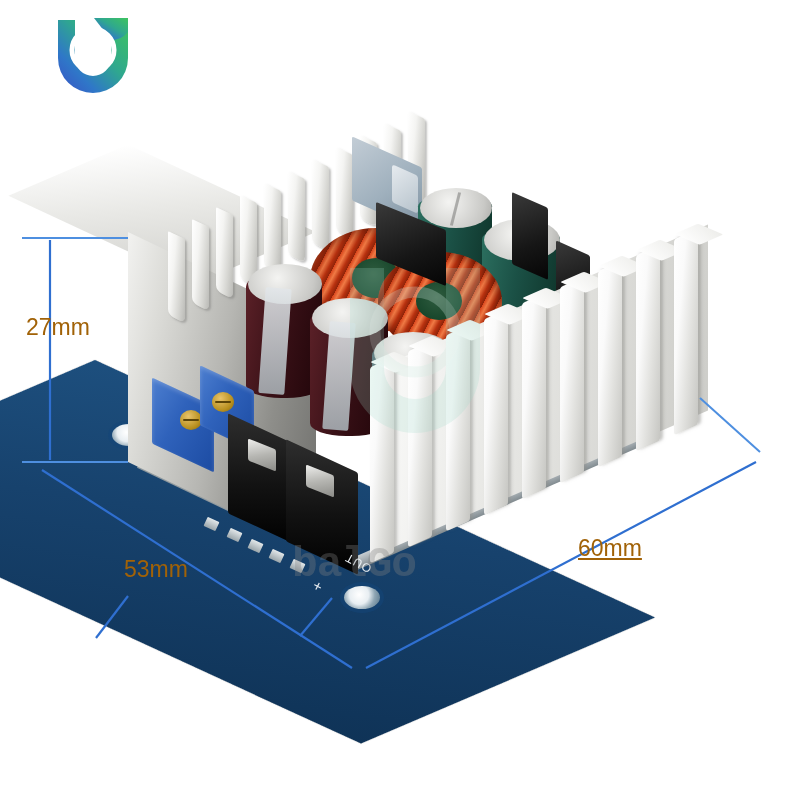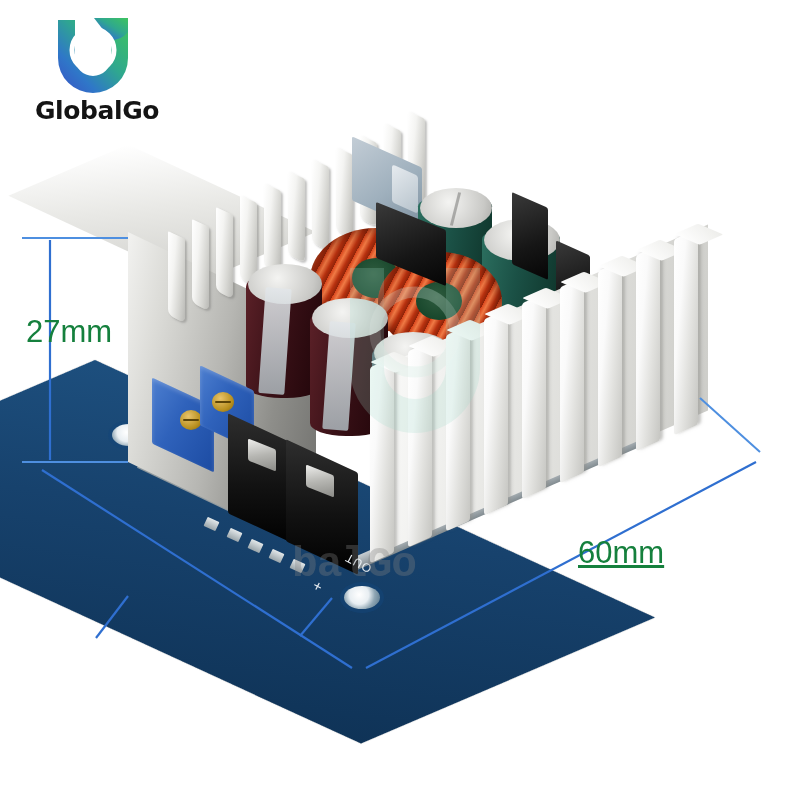--- a/index.html
+++ b/index.html
@@ -46,22 +46,22 @@
 
   
   #dims {
     position: absolute;
     left: 0; top: 0;
     width: 800px; height: 800px;
     pointer-events: none;
   }
   .dim-label {
     position: absolute;
-    color: #15803d;
-    font-size: 31px;
+    color: #a16207;
+    font-size: 23px;
     font-weight: 500;
     font-family: "Liberation Sans", sans-serif;
     white-space: nowrap;
   }
   #label-27 { left: 26px;  top: 314px; }
   #label-53 { left: 124px; top: 556px; }
   #label-60 { left: 578px; top: 535px; text-decoration: underline; }
 
   
   #product {
@@ -420,35 +420,35 @@
     <line x1="42" y1="470" x2="352" y2="668" stroke="#2f6fd0" stroke-width="2.2"></line>
     <line x1="96" y1="638" x2="128" y2="596" stroke="#2f6fd0" stroke-width="2.2"></line>
 
     <line x1="366" y1="668" x2="756" y2="462" stroke="#2f6fd0" stroke-width="2.2"></line>
     <line x1="300" y1="636" x2="332" y2="598" stroke="#2f6fd0" stroke-width="2.2"></line>
 
     <line x1="700" y1="398" x2="760" y2="452" stroke="#4e8fe0" stroke-width="2"></line>
   </svg>
 
   <div id="label-27" class="dim-label">27mm</div>
+  <div id="label-53" class="dim-label">53mm</div>
   <div id="label-60" class="dim-label">60mm</div>
 
   <div id="logo-block">
     <svg id="logo-mark" viewBox="0 0 86 80">
       <defs>
         <linearGradient id="lg" x1="0" y1="1" x2="1" y2="0">
           <stop offset="0%" stop-color="#3a4fc4"></stop>
           <stop offset="28%" stop-color="#2f77c8"></stop>
           <stop offset="58%" stop-color="#2fa88e"></stop>
           <stop offset="100%" stop-color="#3ec45f"></stop>
         </linearGradient>
       </defs>
       <path d="M8 6 h17 v38 a18 18 0 0 0 36 0 V6 h17 v38 a35 35 0 0 1 -70 0 Z" fill="url(#lg)"></path>
       <path d="M44 4 h34 v14 a22 22 0 0 1 -17 8 Z" fill="url(#lg)"></path>
       <circle cx="43" cy="36" r="21" fill="none" stroke="#ffffff" stroke-width="5"></circle>
       <line x1="43" y1="16" x2="43" y2="57" stroke="#ffffff" stroke-width="4"></line>
       <line x1="24" y1="44" x2="62" y2="44" stroke="#ffffff" stroke-width="4"></line>
       <circle cx="55" cy="24" r="5" fill="#ffffff"></circle>
     </svg>
-    <div id="logo-text">GlobalGo</div>
   </div>
 
 </div>
 
 </body></html>

